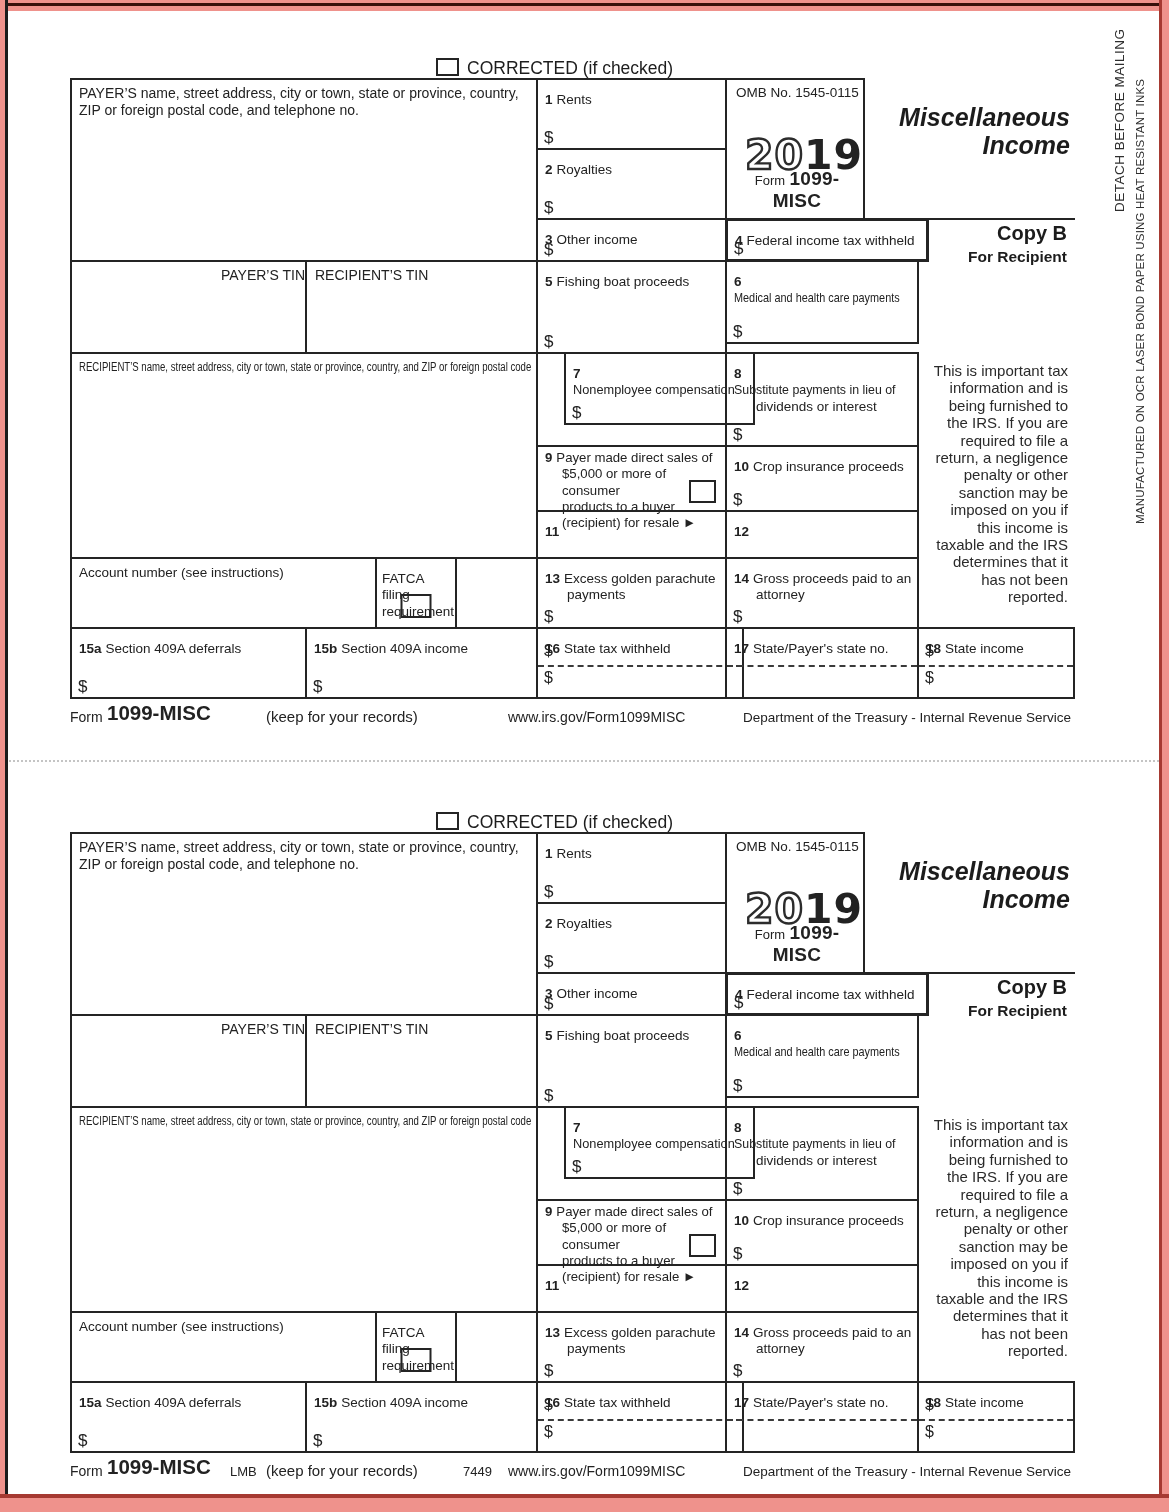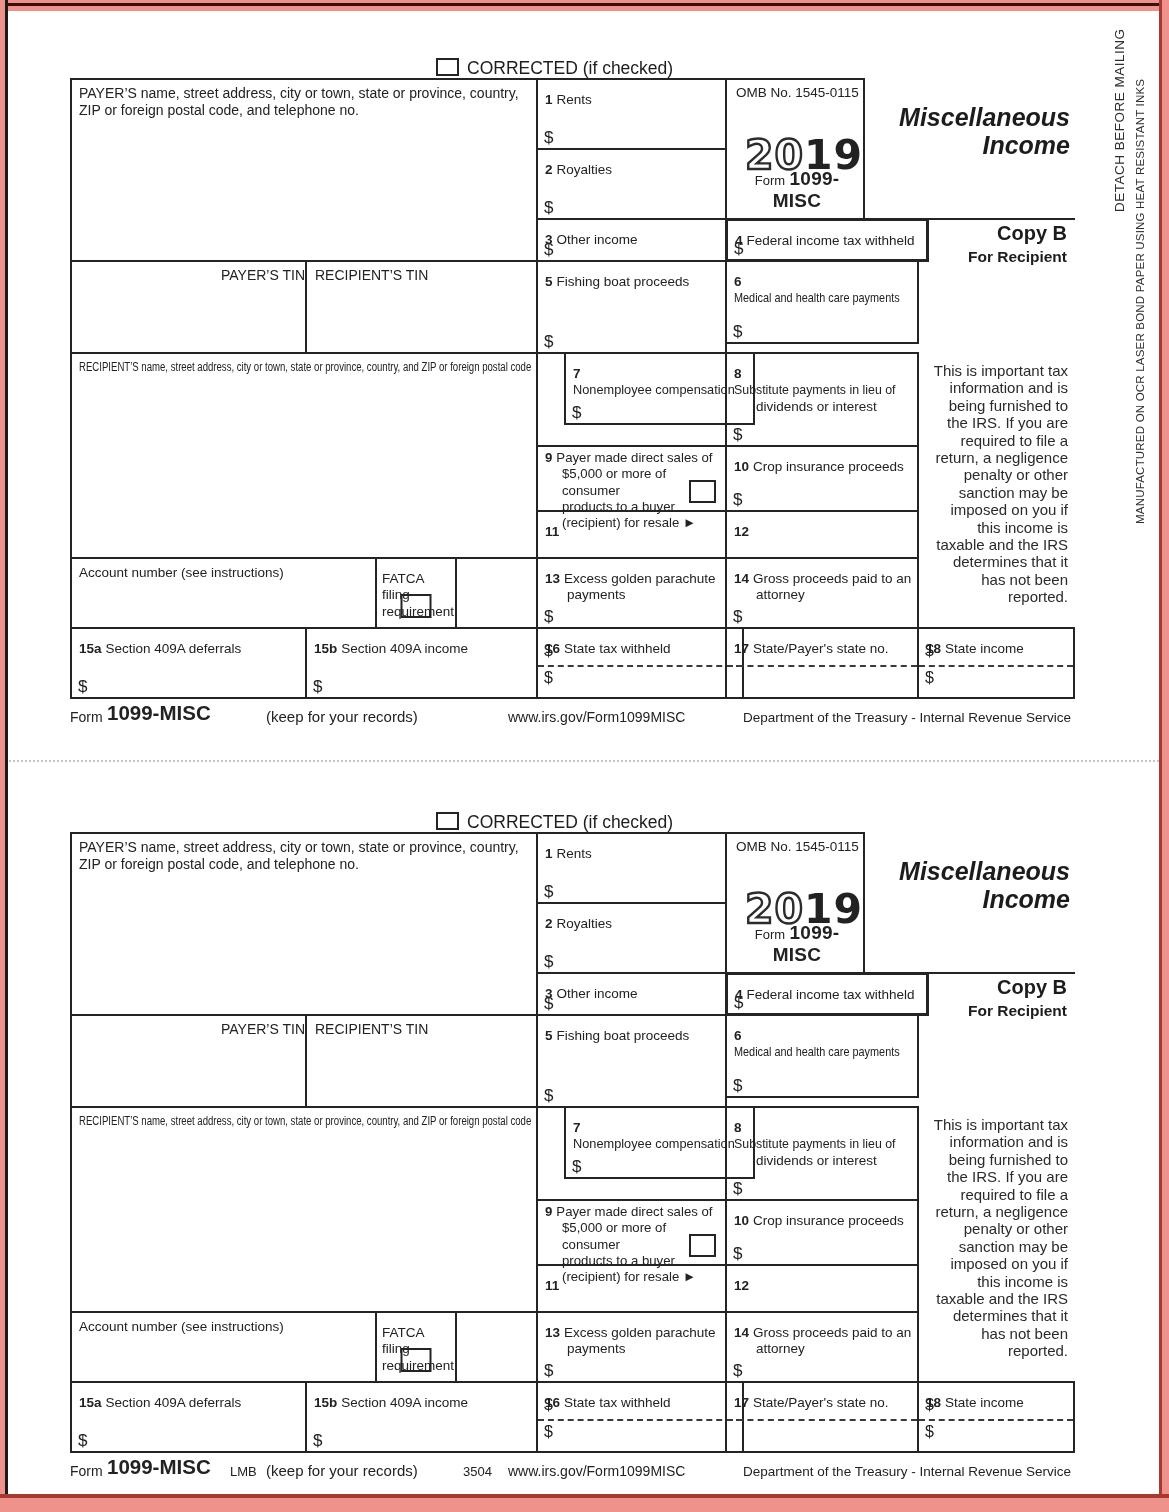--- a/index.html
+++ b/index.html
@@ -421,17 +421,17 @@
 taxable and the IRS
 determines that it
 has not been
 reported.</div>
 
   <div class="footer">
     <span class="f-word">Form</span>
     <span class="f-num">1099-MISC</span>
     <span class="f-lmb">LMB</span>
     <span class="f-keep">(keep for your records)</span>
-    <span class="f-code">3504</span>
+    <span class="f-code">7449</span>
     <span class="f-url">www.irs.gov/Form1099MISC</span>
     <span class="f-dept">Department of the Treasury - Internal Revenue Service</span>
   </div>
 </div>
 
 </body></html>

